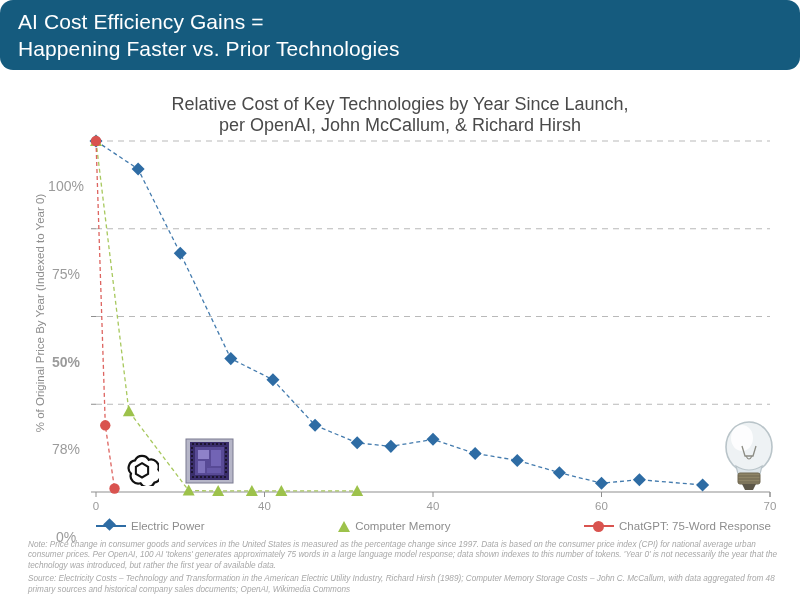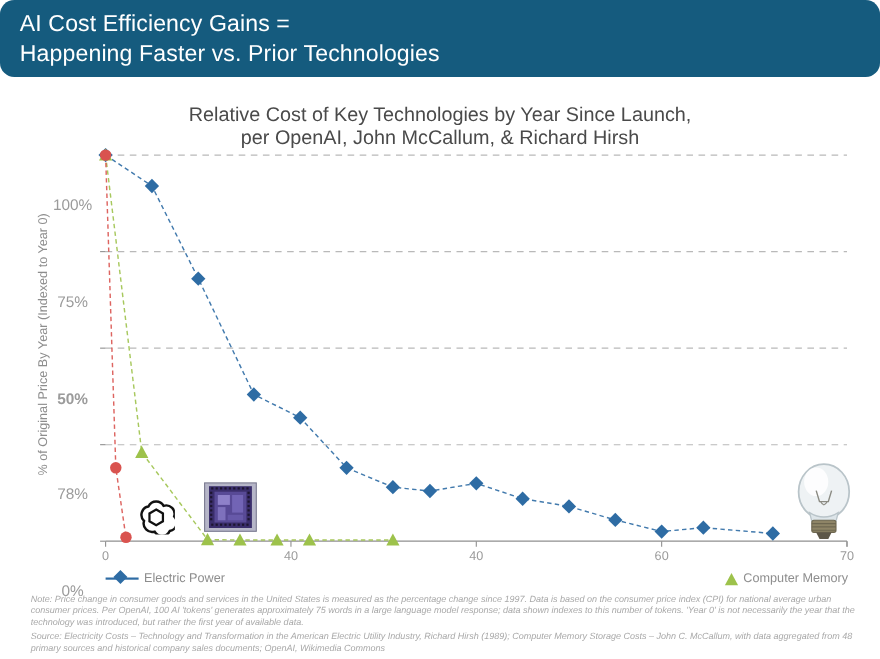--- a/index.html
+++ b/index.html
@@ -211,18 +211,24 @@
   <div class="legend-item">
     <span class="lg-line" style="background:#2e6ca4;">
         <span class="dia" style="background:#2e6ca4;"></span>
       </span>
     <span class="legend-label">Electric Power</span>
   </div>
   <div class="legend-item">
     <span class="lg-tri" style="border-bottom:11px solid #9dc24b;"></span>
     <span class="legend-label">Computer Memory</span>
   </div>
+  <div class="legend-item">
+    <span class="lg-line" style="background:#d9534f;">
+        <span class="dot" style="background:#d9534f;"></span>
+      </span>
+    <span class="legend-label">ChatGPT: 75-Word Response</span>
+  </div>
 </div>
 
 <div id="footnotes">
   <p>Note: Price change in consumer goods and services in the United States is measured as the percentage change since 1997. Data is based on the consumer price index (CPI) for national average urban consumer prices. Per OpenAI, 100 AI 'tokens' generates approximately 75 words in a large language model response; data shown indexes to this number of tokens. 'Year 0' is not necessarily the year that the technology was introduced, but rather the first year of available data.</p>
   <p>Source: Electricity Costs – Technology and Transformation in the American Electric Utility Industry, Richard Hirsh (1989); Computer Memory Storage Costs – John C. McCallum, with data aggregated from 48 primary sources and historical company sales documents; OpenAI, Wikimedia Commons</p>
 </div>
 
 </body></html>

